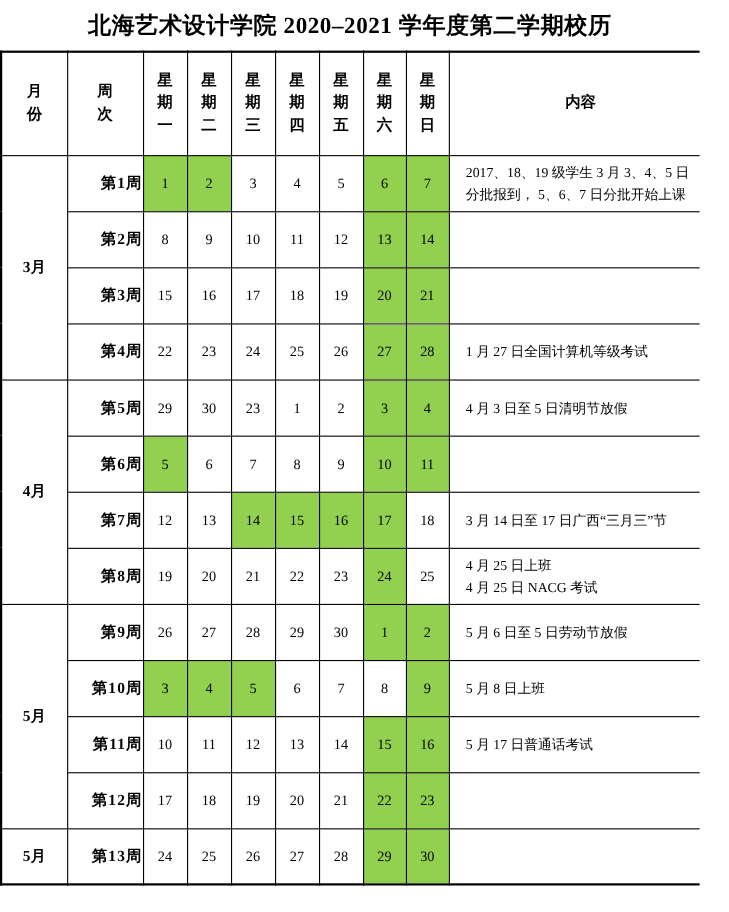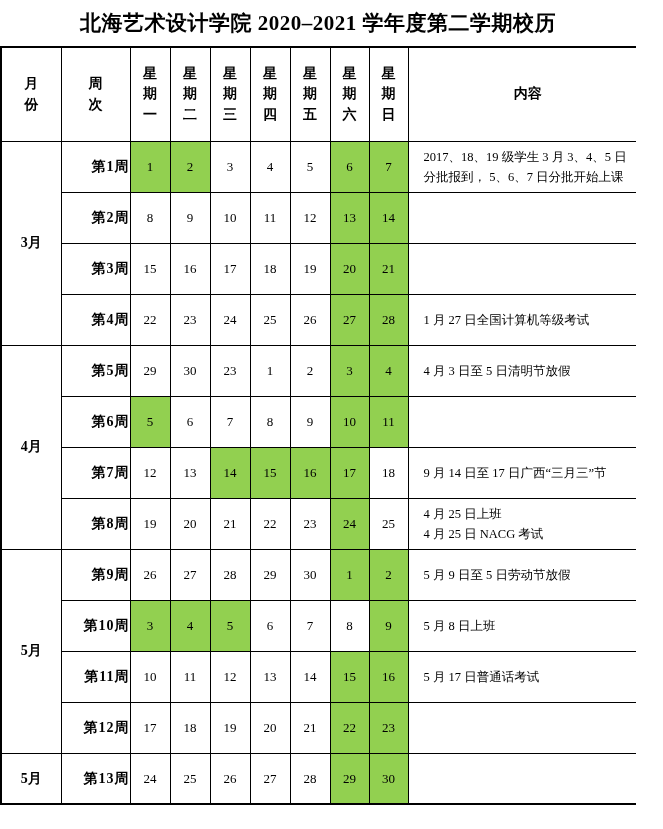--- a/index.html
+++ b/index.html
@@ -195,21 +195,21 @@
         </tr>
         <tr>
           <td class="week-cell">第7周</td>
           <td class="day-cell">12</td>
           <td class="day-cell">13</td>
           <td class="day-cell hl">14</td>
           <td class="day-cell hl">15</td>
           <td class="day-cell hl">16</td>
           <td class="day-cell hl">17</td>
           <td class="day-cell">18</td>
-          <td class="content-cell">9 月 14 日至 17 日广西“三月三”节</td>
+          <td class="content-cell">3 月 14 日至 17 日广西“三月三”节</td>
         </tr>
         <tr>
           <td class="week-cell">第8周</td>
           <td class="day-cell">19</td>
           <td class="day-cell">20</td>
           <td class="day-cell">21</td>
           <td class="day-cell">22</td>
           <td class="day-cell">23</td>
           <td class="day-cell hl">24</td>
           <td class="day-cell">25</td>
@@ -219,21 +219,21 @@
         <tr>
           <td class="month-cell" rowspan="4">5月</td>
           <td class="week-cell">第9周</td>
           <td class="day-cell">26</td>
           <td class="day-cell">27</td>
           <td class="day-cell">28</td>
           <td class="day-cell">29</td>
           <td class="day-cell">30</td>
           <td class="day-cell hl">1</td>
           <td class="day-cell hl">2</td>
-          <td class="content-cell">5 月 9 日至 5 日劳动节放假</td>
+          <td class="content-cell">5 月 6 日至 5 日劳动节放假</td>
         </tr>
         <tr>
           <td class="week-cell">第10周</td>
           <td class="day-cell hl">3</td>
           <td class="day-cell hl">4</td>
           <td class="day-cell hl">5</td>
           <td class="day-cell">6</td>
           <td class="day-cell">7</td>
           <td class="day-cell">8</td>
           <td class="day-cell hl">9</td>

